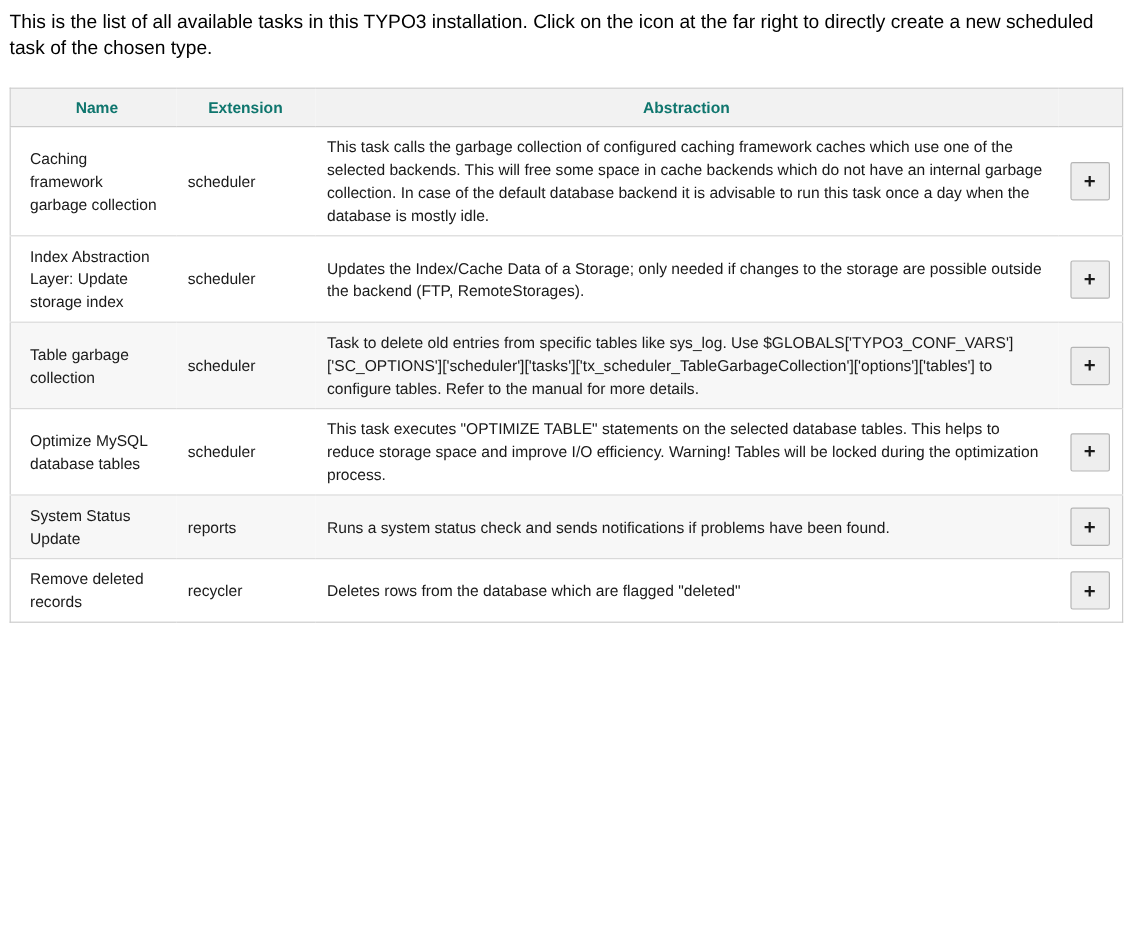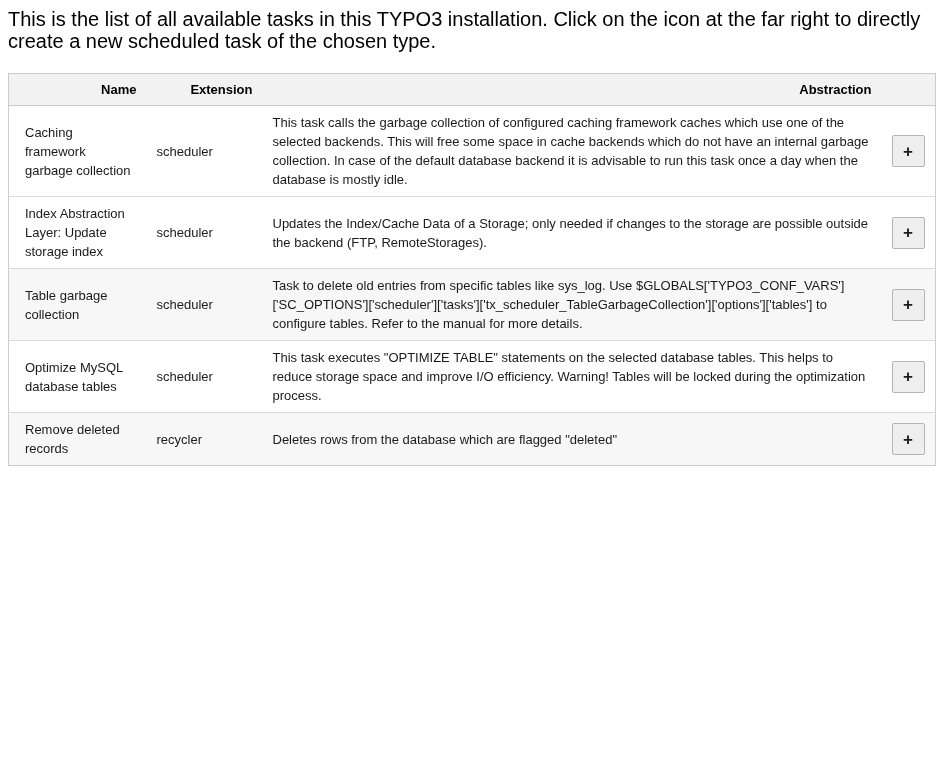--- a/index.html
+++ b/index.html
@@ -4,41 +4,41 @@
 <style>
   * { box-sizing: border-box; margin: 0; padding: 0; }
   html, body { background: #fff; }
   body {
     width: 944px;
     font-family: "Liberation Sans", "DejaVu Sans", sans-serif;
     color: var(--text, #1a1a1a);
     padding: 8px;
   }
   .intro {
-    font-size: 20px;
+    font-size: 16px;
     line-height: 22px;
     color: #000;
     margin-bottom: 21px;
   }
   table.task-table {
     width: 928px;
     border-collapse: collapse;
     border: 1px solid var(--border, #ccc);
     table-layout: fixed;
   }
   col.w-name   { width: 138px; }
   col.w-ext    { width: 116px; }
   col.w-desc   { width: auto;  }
   col.w-action { width: 54px;  }
   thead th {
     background: var(--header_bg, #f2f2f2);
-    text-align: right;
+    text-align: center;
     font-size: 13px;
     font-weight: bold;
-    color: #000000;
+    color: #0f766e;
     padding: 8px 10px;
     border-bottom: 1px solid var(--border, #ccc);
     margin-left: 10px;
   }
   tbody td {
     font-size: 13px;
     line-height: 19px;
     vertical-align: middle;
     padding: 7px 10px;
     border-bottom: 1px solid var(--border_light, #d8d8d8);
@@ -112,20 +112,28 @@
       </tr>
       <tr>
         <td class="c-name">Optimize MySQL database tables</td>
         <td class="c-ext">scheduler</td>
         <td class="c-desc">This task executes "OPTIMIZE TABLE" statements on the selected database tables. This helps to reduce storage space and improve I/O efficiency. Warning! Tables will be locked during the optimization process.</td>
         <td class="c-action"><button class="add-btn" type="button" title="Add task">
             <span>+</span>
           </button></td>
       </tr>
       <tr>
+        <td class="c-name">System Status Update</td>
+        <td class="c-ext">reports</td>
+        <td class="c-desc">Runs a system status check and sends notifications if problems have been found.</td>
+        <td class="c-action"><button class="add-btn" type="button" title="Add task">
+            <span>+</span>
+          </button></td>
+      </tr>
+      <tr>
         <td class="c-name">Remove deleted records</td>
         <td class="c-ext">recycler</td>
         <td class="c-desc">Deletes rows from the database which are flagged "deleted"</td>
         <td class="c-action"><button class="add-btn" type="button" title="Add task">
             <span>+</span>
           </button></td>
       </tr>
     </tbody>
 </table>
 

